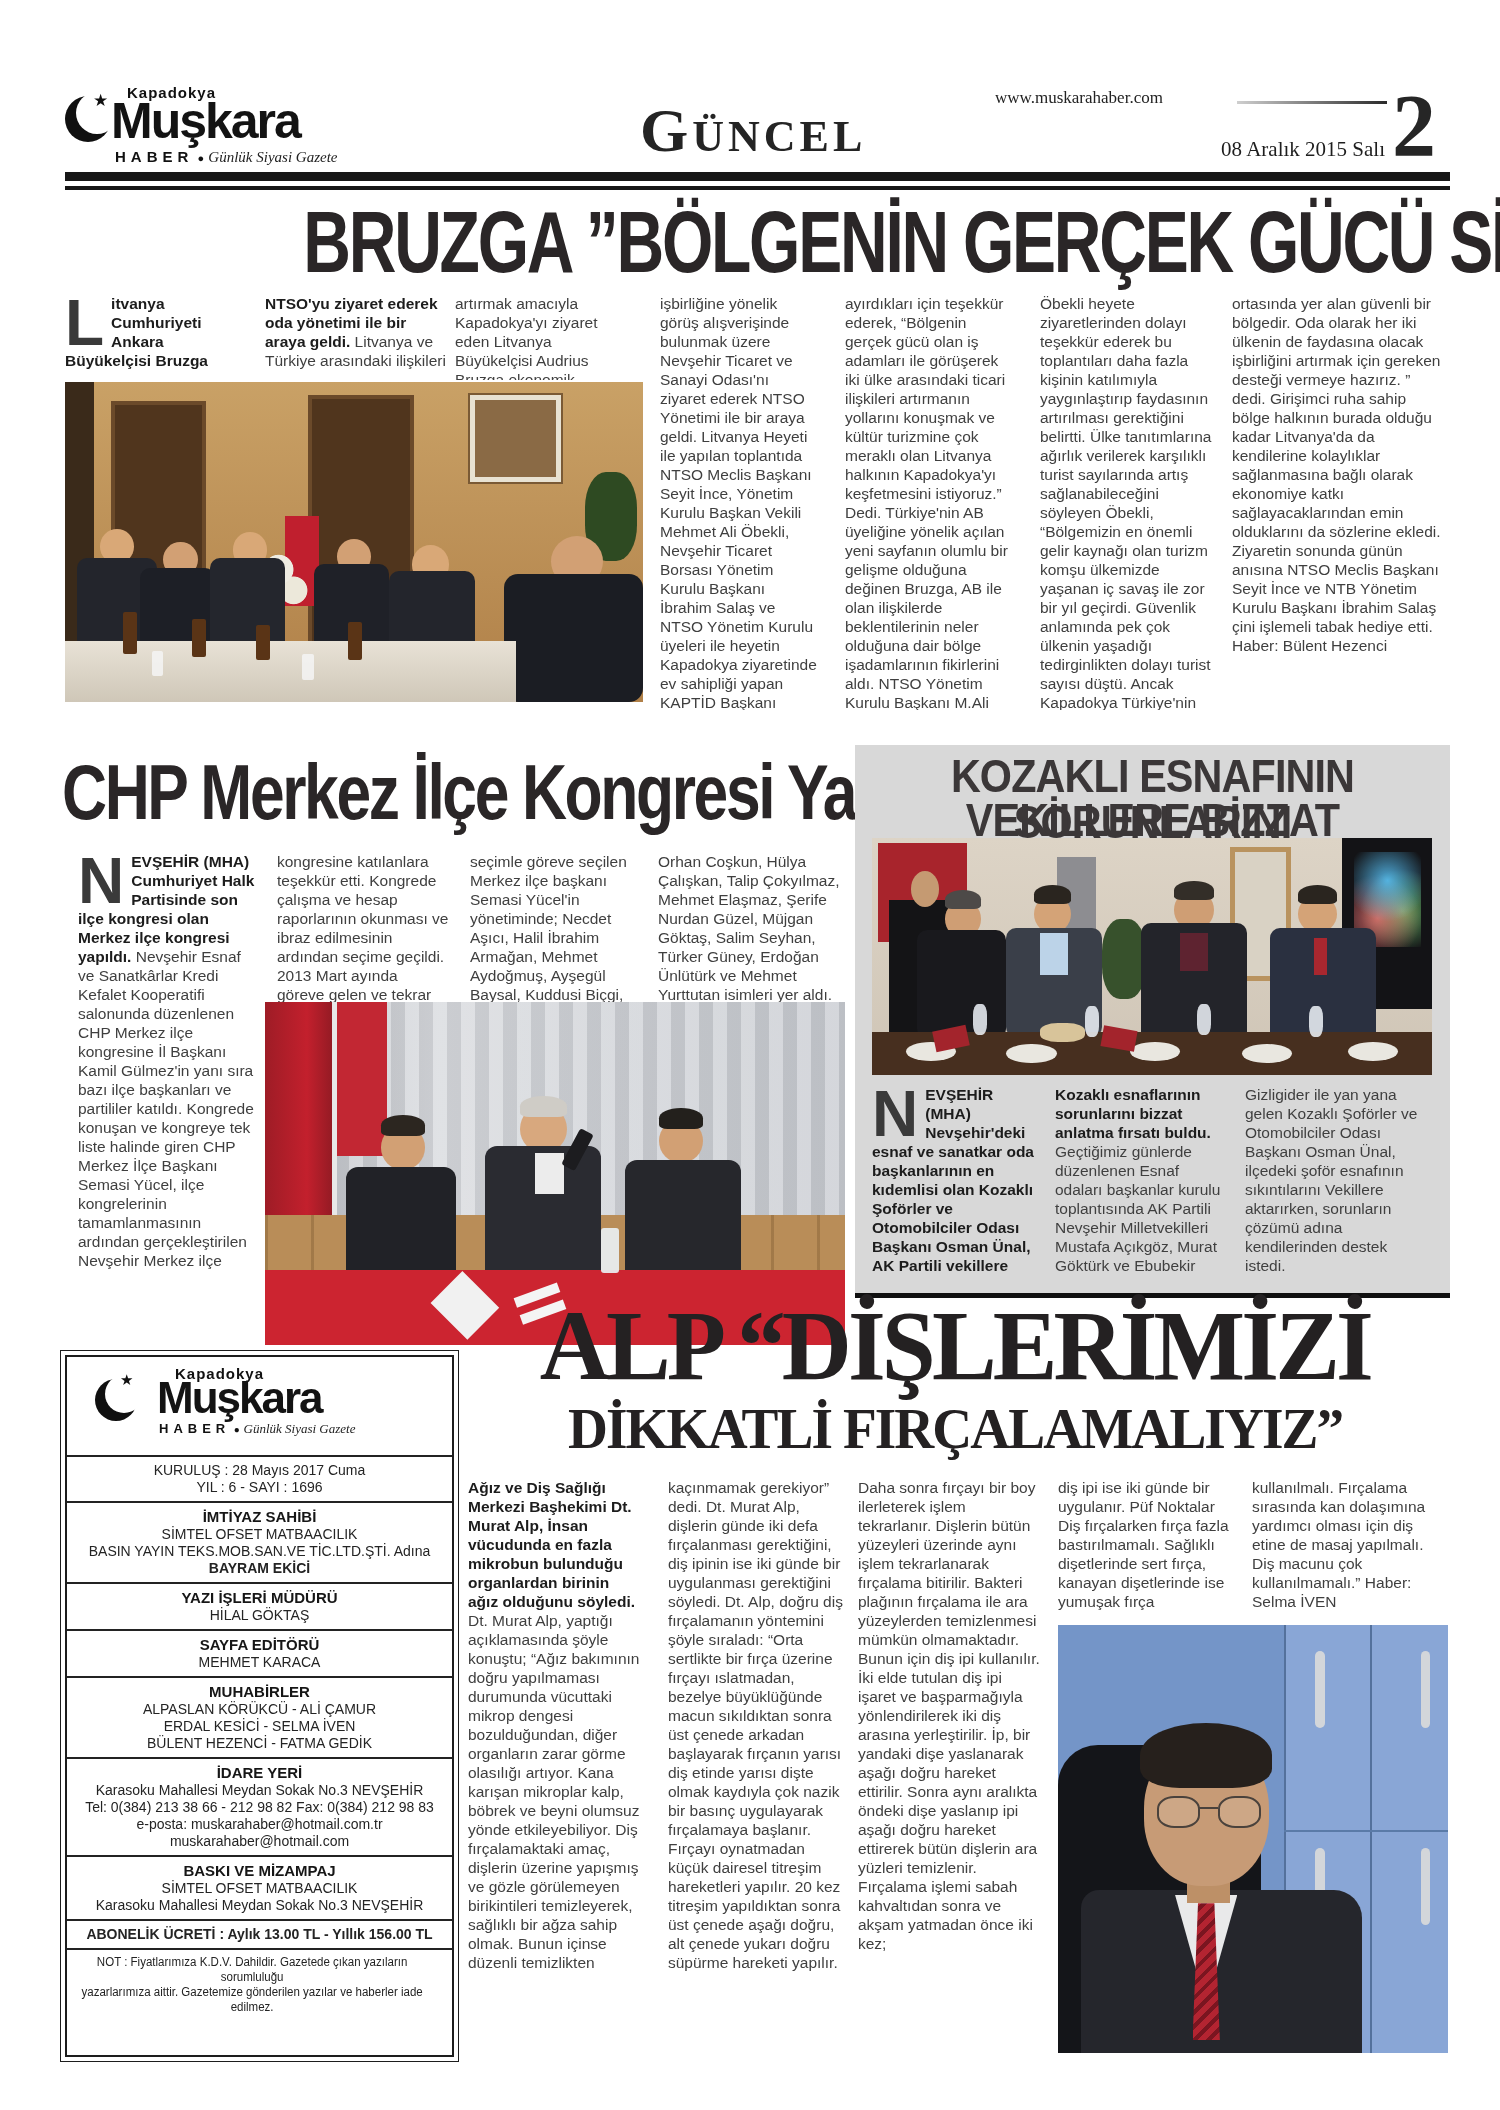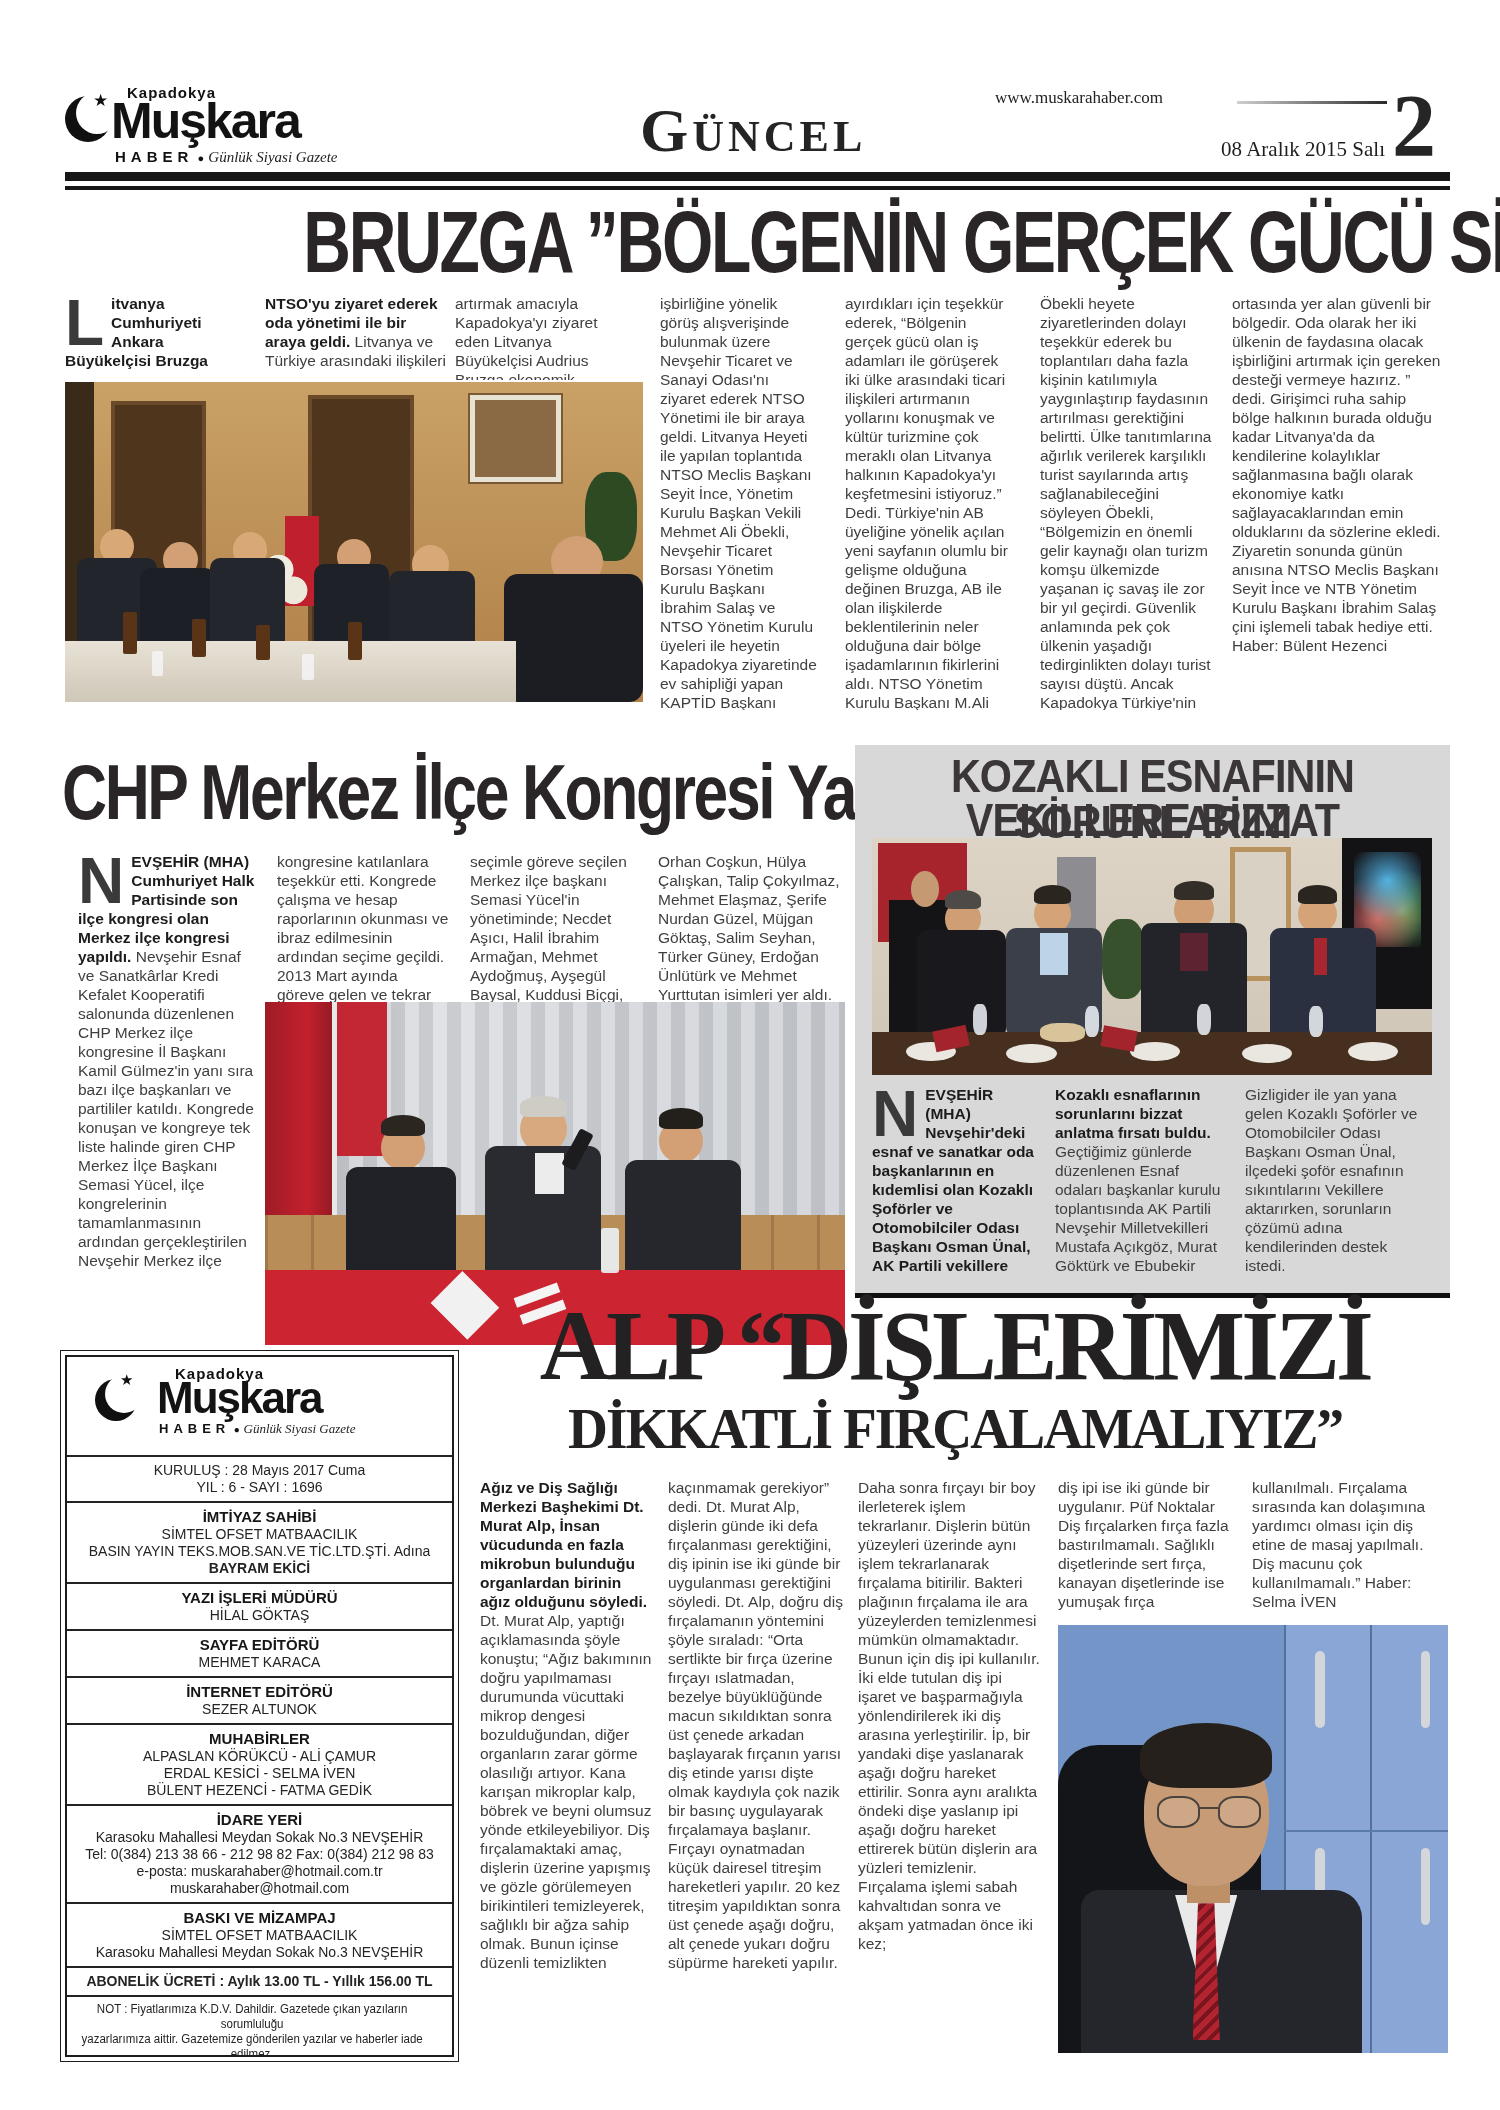--- a/index.html
+++ b/index.html
@@ -217,21 +217,21 @@
     <div class="col" style="left:390px;top:340px;width:180px;height:205px;">Gizligider ile yan yana gelen Kozaklı Şoförler ve Otomobilciler Odası Başkanı Osman Ünal, ilçedeki şoför esnafının sıkıntılarını Vekillere aktarırken, sorunların çözümü adına kendilerinden destek istedi.</div>
   </div>
 
   <div class="hlwrap" style="left:455px;top:1298px;width:1000px;text-align:center;">
     <span class="cond serifh h4a">ALP “DİŞLERİMİZİ</span>
   </div>
   <div class="hlwrap" style="left:455px;top:1400px;width:1000px;text-align:center;">
     <span class="cond serifh h4b">DİKKATLİ FIRÇALAMALIYIZ”</span>
   </div>
 
-  <div class="col" style="left:480px;top:1478px;width:172px;height:624px;">
+  <div class="col" style="left:468px;top:1478px;width:172px;height:624px;">
     <span class="b">Ağız ve Diş Sağlığı Merkezi Başhekimi Dt. Murat Alp, İnsan vücudunda en fazla mikrobun bulunduğu organlardan birinin ağız olduğunu söyledi.</span><span> Dt. Murat Alp, yaptığı açıklamasında şöyle konuştu; “Ağız bakımının doğru yapılmaması durumunda vücuttaki mikrop dengesi bozulduğundan, diğer organların zarar görme olasılığı artıyor. Kana karışan mikroplar kalp, böbrek ve beyni olumsuz yönde etkileyebiliyor. Diş fırçalamaktaki amaç, dişlerin üzerine yapışmış ve gözle görülemeyen birikintileri temizleyerek, sağlıklı bir ağza sahip olmak. Bunun içinse düzenli temizlikten</span>
   </div>
   <div class="col" style="left:668px;top:1478px;width:180px;height:624px;">kaçınmamak gerekiyor” dedi. Dt. Murat Alp, dişlerin günde iki defa fırçalanması gerektiğini, diş ipinin ise iki günde bir uygulanması gerektiğini söyledi. Dt. Alp, doğru diş fırçalamanın yöntemini şöyle sıraladı: “Orta sertlikte bir fırça üzerine fırçayı ıslatmadan, bezelye büyüklüğünde macun sıkıldıktan sonra üst çenede arkadan başlayarak fırçanın yarısı diş etinde yarısı dişte olmak kaydıyla çok nazik bir basınç uygulayarak fırçalamaya başlanır. Fırçayı oynatmadan küçük dairesel titreşim hareketleri yapılır. 20 kez titreşim yapıldıktan sonra üst çenede aşağı doğru, alt çenede yukarı doğru süpürme hareketi yapılır.</div>
   <div class="col" style="left:858px;top:1478px;width:182px;height:624px;">Daha sonra fırçayı bir boy ilerleterek işlem tekrarlanır. Dişlerin bütün yüzeyleri üzerinde aynı işlem tekrarlanarak fırçalama bitirilir. Bakteri plağının fırçalama ile ara yüzeylerden temizlenmesi mümkün olmamaktadır. Bunun için diş ipi kullanılır. İki elde tutulan diş ipi işaret ve başparmağıyla yönlendirilerek iki diş arasına yerleştirilir. İp, bir yandaki dişe yaslanarak aşağı doğru hareket ettirilir. Sonra aynı aralıkta öndeki dişe yaslanıp ipi aşağı doğru hareket ettirerek bütün dişlerin ara yüzleri temizlenir. Fırçalama işlemi sabah kahvaltıdan sonra ve akşam yatmadan önce iki kez;</div>
   <div class="col" style="left:1058px;top:1478px;width:178px;height:140px;">diş ipi ise iki günde bir uygulanır. Püf Noktalar Diş fırçalarken fırça fazla bastırılmamalı. Sağlıklı dişetlerinde sert fırça, kanayan dişetlerinde ise yumuşak fırça</div>
   <div class="col" style="left:1252px;top:1478px;width:196px;height:156px;">kullanılmalı. Fırçalama sırasında kan dolaşımına yardımcı olması için diş etine de masaj yapılmalı. Diş macunu çok kullanılmamalı.” Haber: Selma İVEN</div>
 
   <div class="abs" style="left:1058px;top:1625px;width:390px;height:428px;overflow:hidden;">
     <div class="ph" style="inset:0;background:#7f9ed0;"></div>
     <div class="ph" style="left:0;top:0;width:58%;height:100%;background:#7495c8;"></div>
@@ -281,24 +281,20 @@
     </div>
     <div class="krow">
       <div class="kt">YAZI İŞLERİ MÜDÜRÜ</div>
       <div class="kl">HİLAL GÖKTAŞ</div>
     </div>
     <div class="krow">
       <div class="kt">SAYFA EDİTÖRÜ</div>
       <div class="kl">MEHMET KARACA</div>
     </div>
     <div class="krow">
-      <div class="kt">İNTERNET EDİTÖRÜ</div>
-      <div class="kl">SEZER ALTUNOK</div>
-    </div>
-    <div class="krow">
       <div class="kt">MUHABİRLER</div>
       <div class="kl">ALPASLAN KÖRÜKCÜ - ALİ ÇAMUR</div>
       <div class="kl">ERDAL KESİCİ - SELMA İVEN</div>
       <div class="kl">BÜLENT HEZENCİ - FATMA GEDİK</div>
     </div>
     <div class="krow">
       <div class="kt">İDARE YERİ</div>
       <div class="kl">Karasoku Mahallesi Meydan Sokak No.3 NEVŞEHİR</div>
       <div class="kl">Tel: 0(384) 213 38 66 - 212 98 82 Fax: 0(384) 212 98 83</div>
       <div class="kl">e-posta: muskarahaber@hotmail.com.tr</div>

